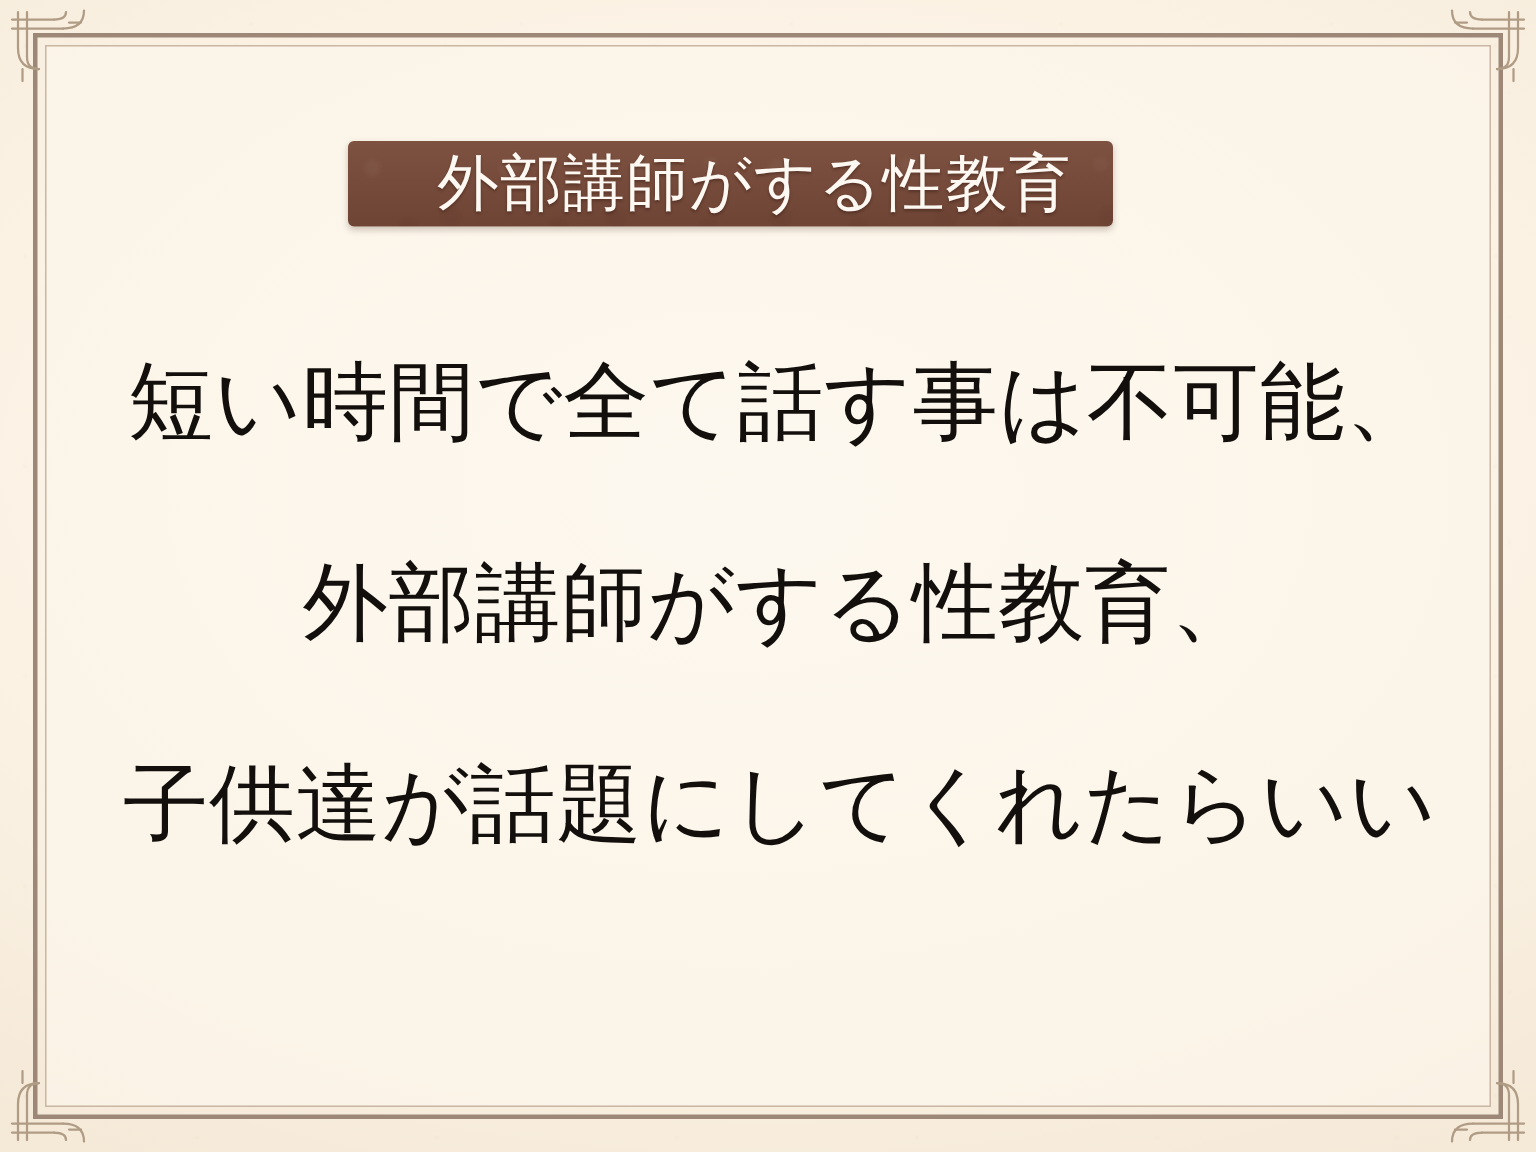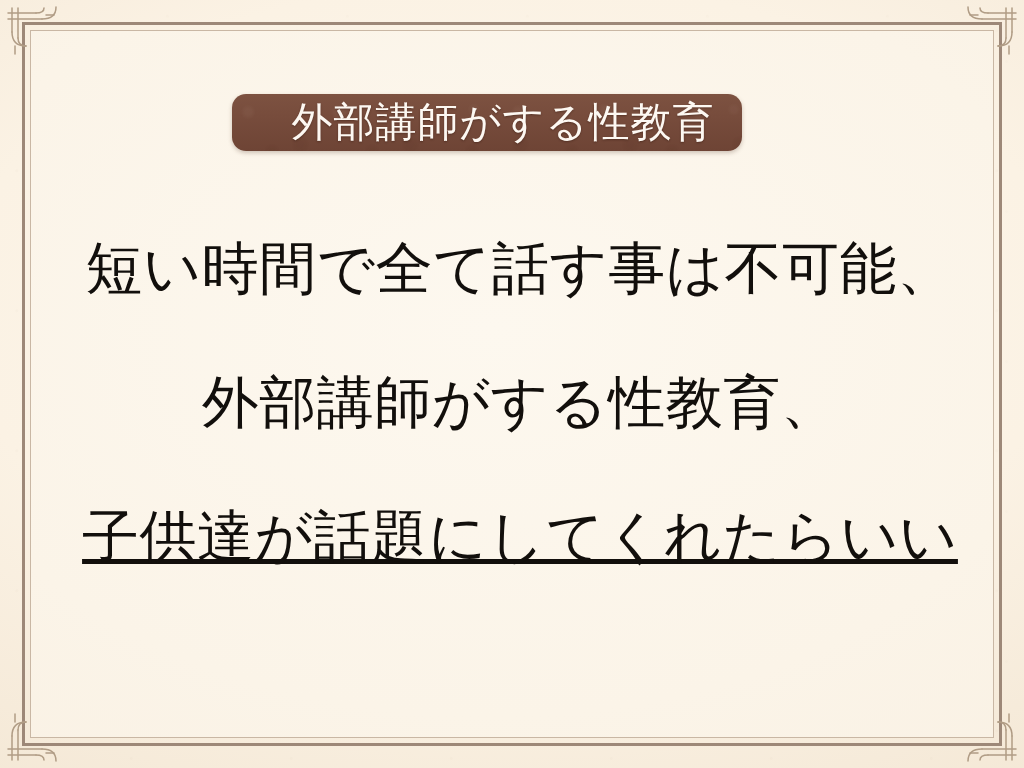--- a/index.html
+++ b/index.html
@@ -95,21 +95,21 @@
   
   .title-banner {
     position: absolute;
     left: 232px;
     top: 94px;
     width: 510px;
     height: 57px;
     box-sizing: border-box;
     background:
       linear-gradient(180deg, #7d5241 0%, #774c3c 40%, #6e4435 100%);
-    border-radius: 14px;
+    border-radius: 4px;
     box-shadow: 0 2px 4px rgba(90,60,45,.28);
     display: flex;
     align-items: center;
     justify-content: center;
     overflow: hidden;
     padding-left: 32px;
   }
   .title-banner::after {
     
     content: "";
@@ -146,21 +146,21 @@
   }
   .body-line {
     color: #120f0c;
     font-family: "DejaVu Serif", "Liberation Serif", serif;
     font-size: 57px;
     line-height: 1;
     letter-spacing: 0.5px;
     white-space: nowrap;
     margin: 0 0 77px 0;
   }
-  .body-line:last-child { margin-bottom: 0; text-decoration: underline; }
+  .body-line:last-child { margin-bottom: 0; }
 </style>
 </head>
 <body>
 
 <div class="slide">
 
   <div class="paper-texture"></div>
 
   <div class="inner-field"></div>
   <div class="frame-outer"></div>

